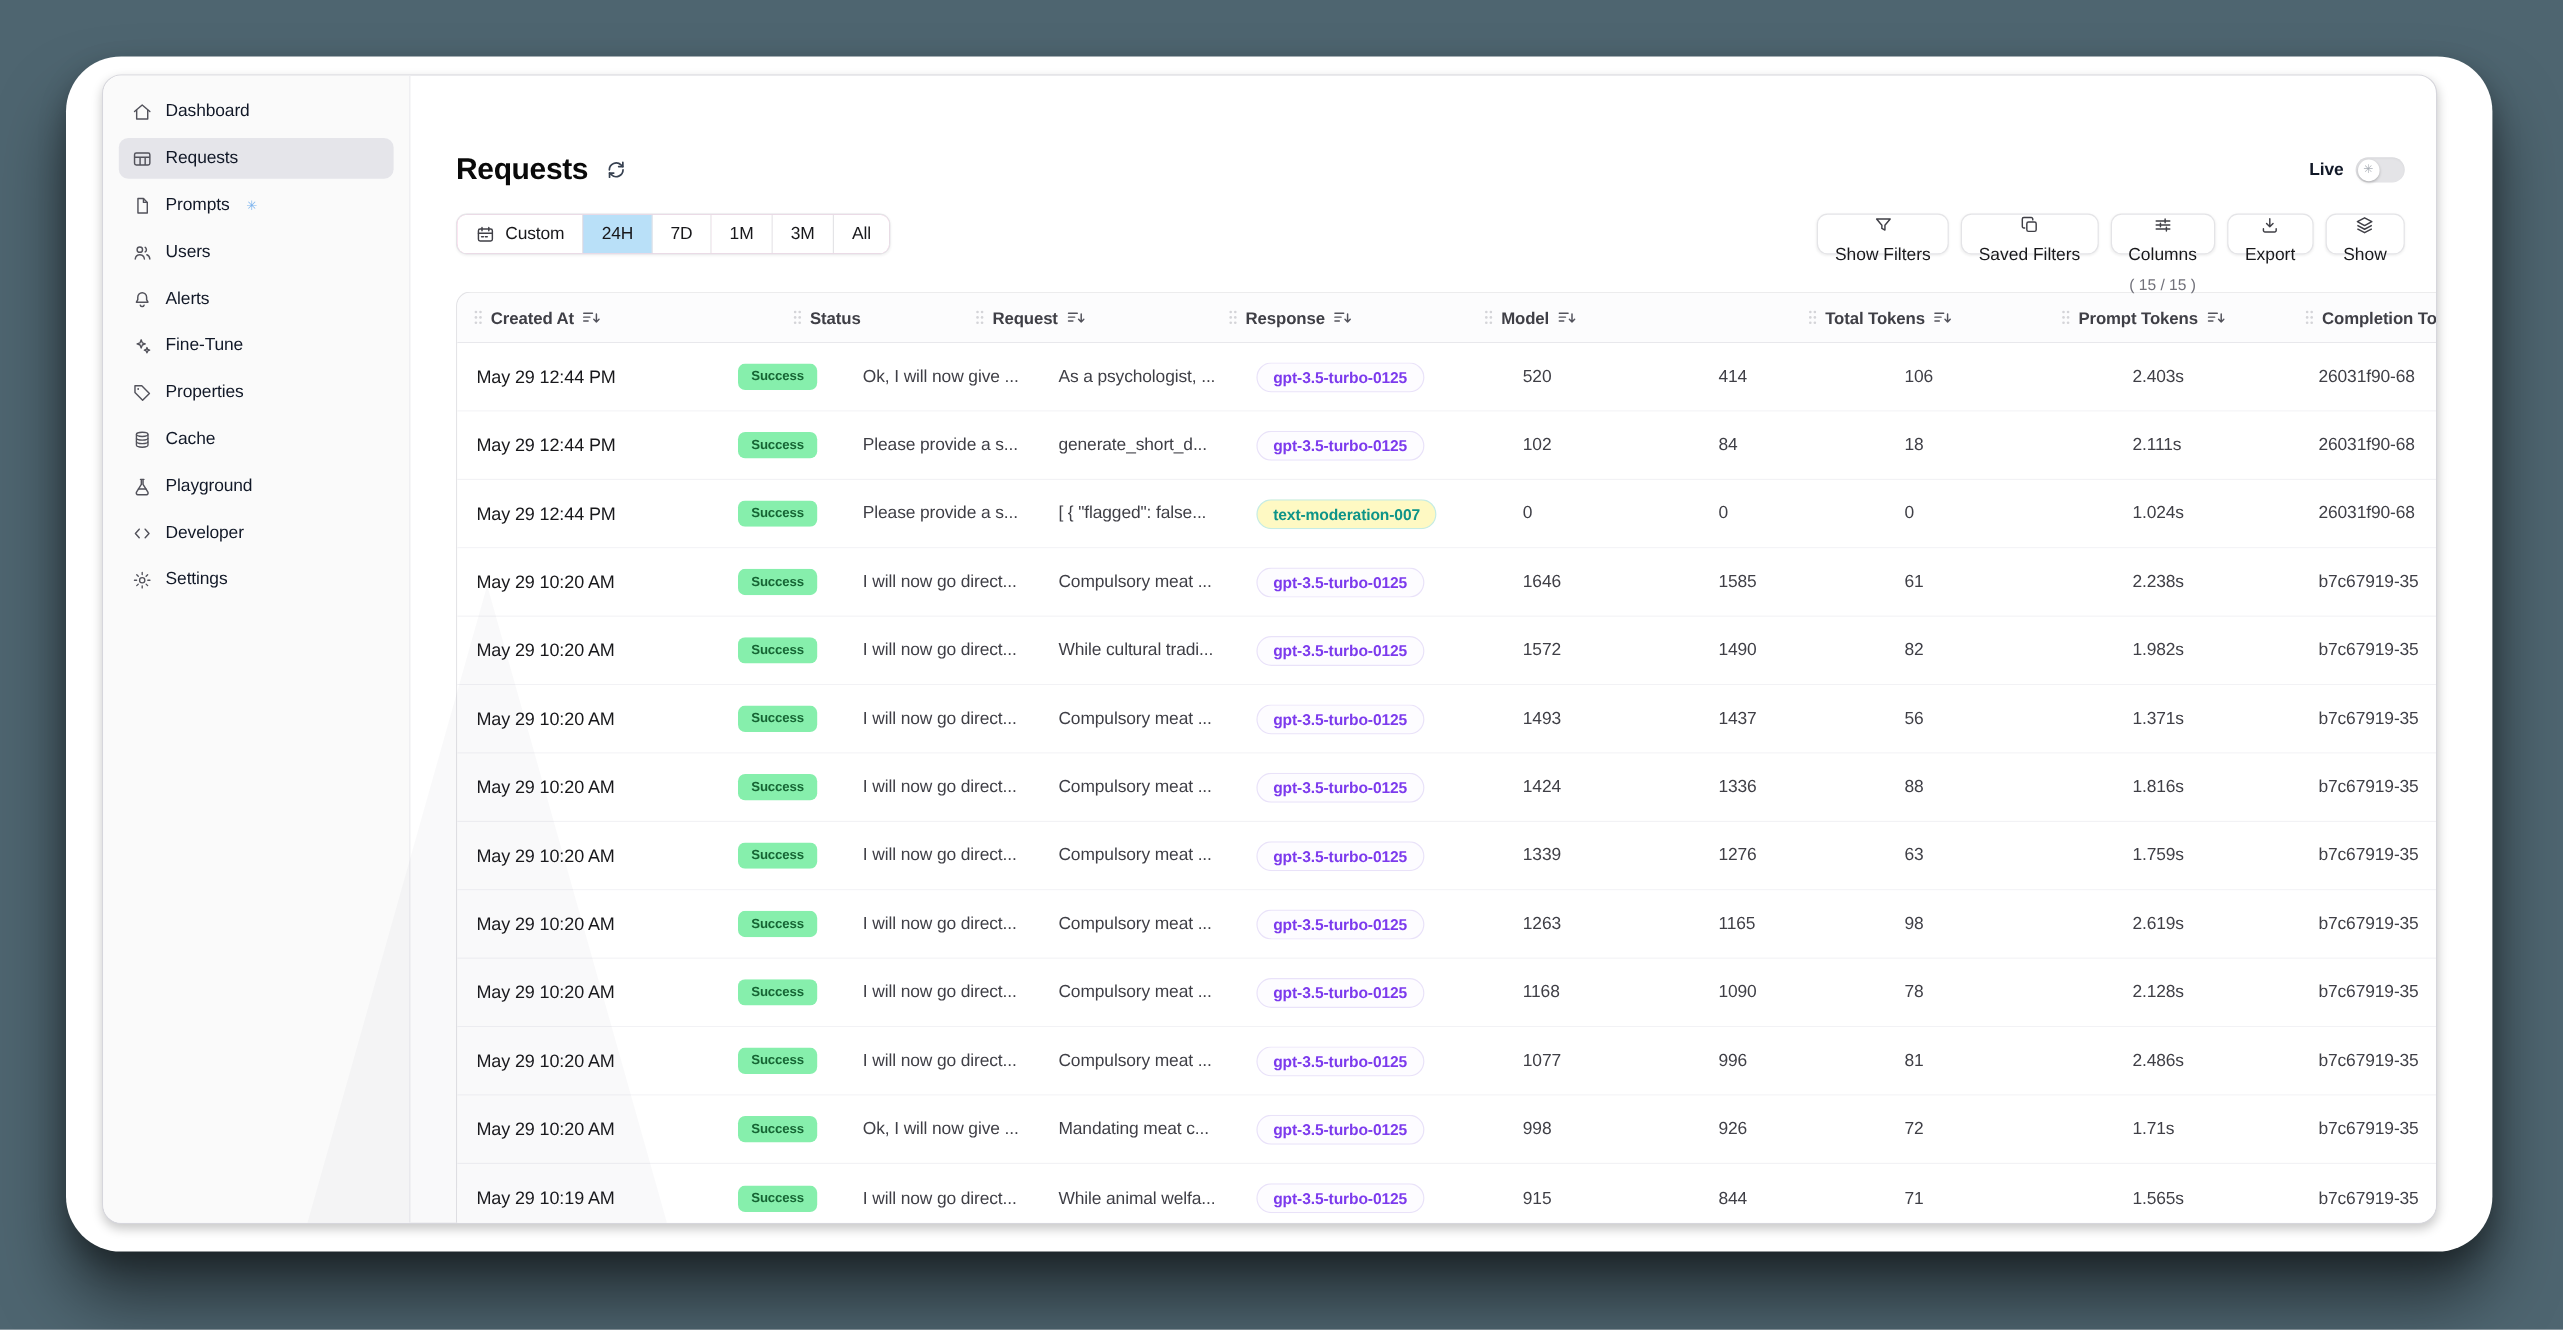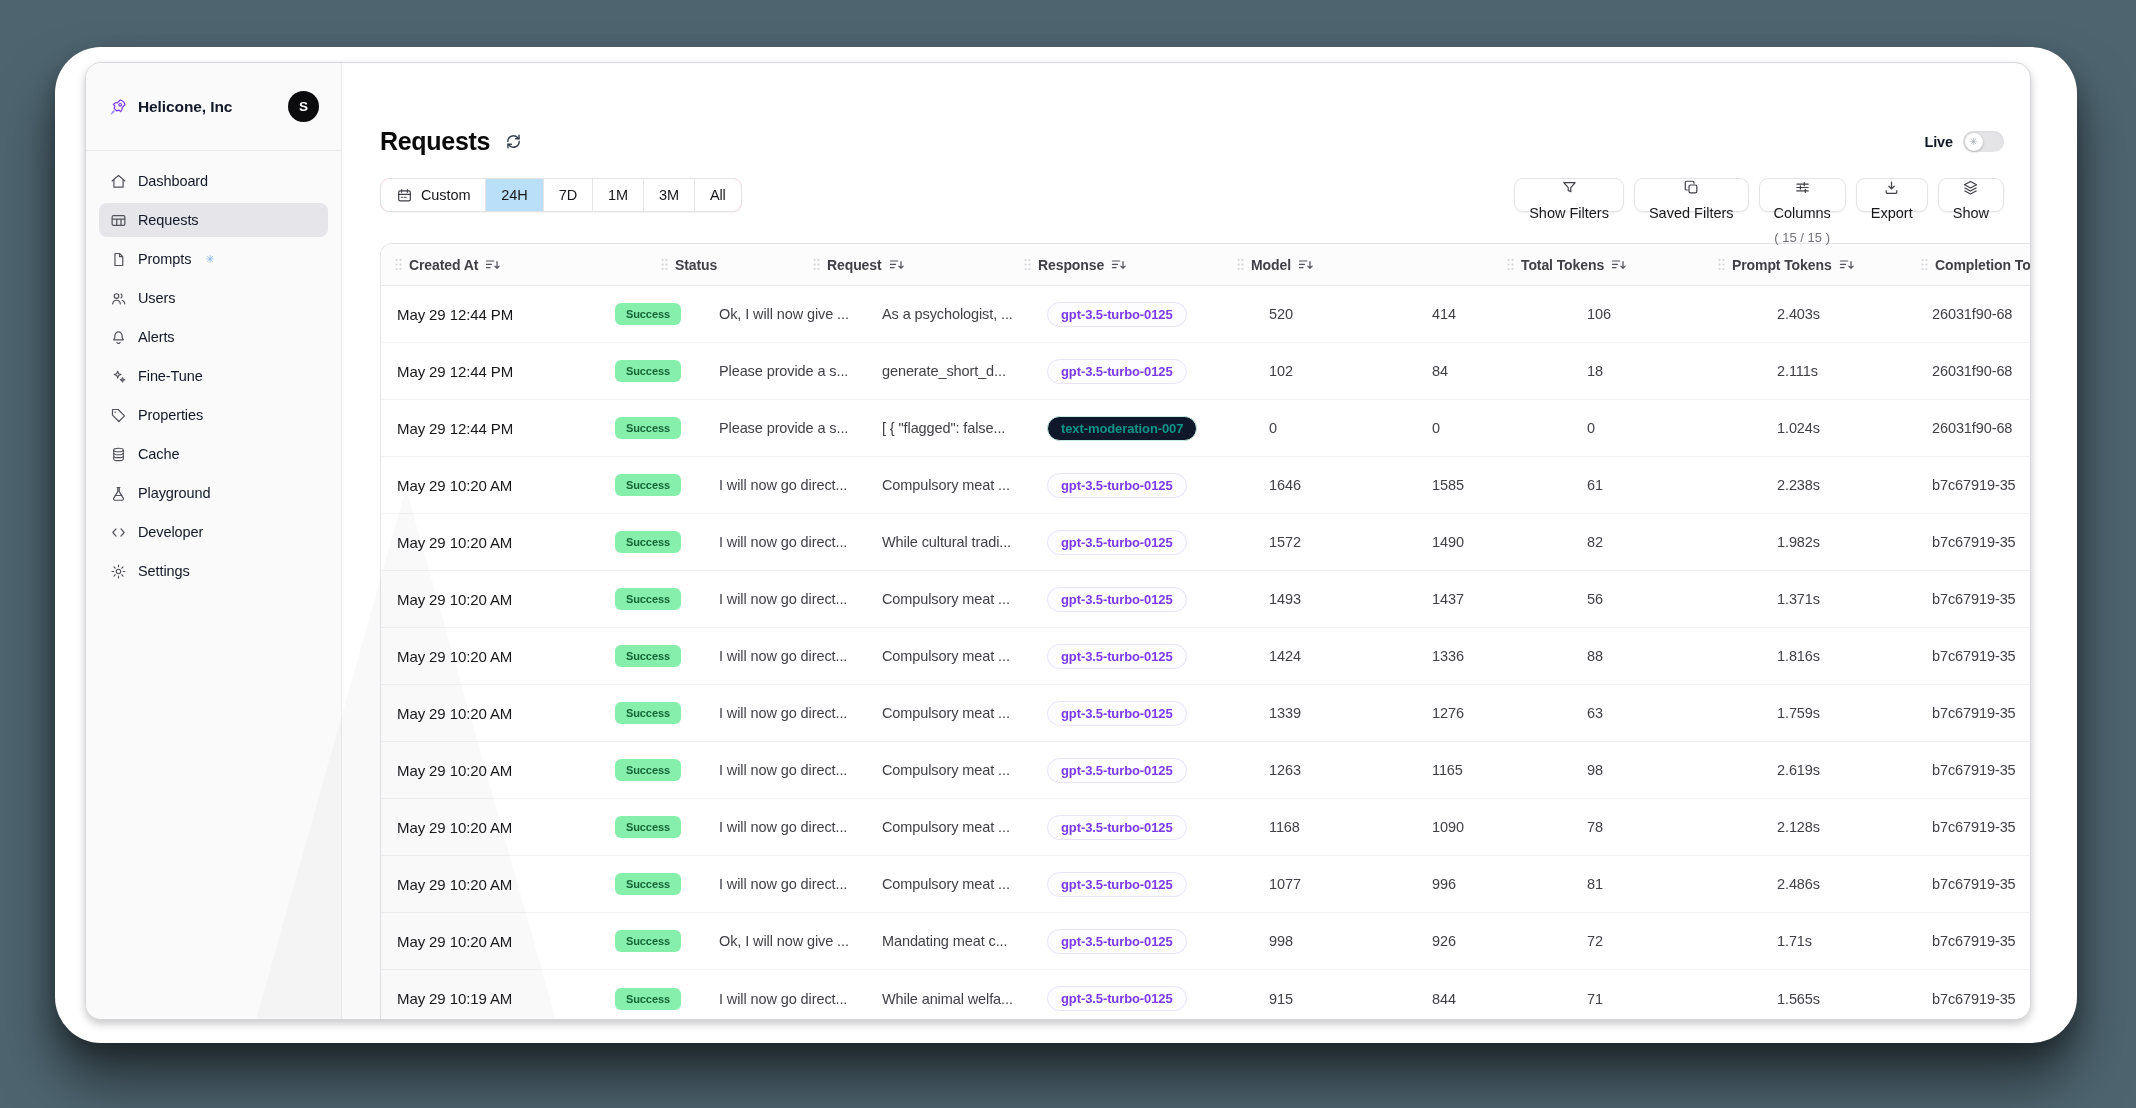--- a/index.html
+++ b/index.html
@@ -74,42 +74,31 @@
   .drag-dots { display:flex; color:#d4d4d8; cursor:grab; flex-shrink:0; }
   .sort-icon { display:flex; color:#52525b; cursor:pointer; flex-shrink:0; }
   .tr { height:57px; align-items:center; background:#fff; border-bottom:1px solid #f2f2f5; cursor:pointer; }
   .tr:last-child { border-bottom:none; }
   .td { padding:0 10px 0 16px; font-size:14.5px; color:#3f3f46; white-space:nowrap; overflow:hidden; }
   .td.created { font-size:15px; font-weight:500; color:#18181b; }
   .badge-success { display:inline-block; padding:5px 11px; border-radius:6px; background:#86efac; color:#166534;
                    font-size:11px; font-weight:700; }
   .badge-model { display:inline-block; padding:4px 13px; border-radius:999px; font-size:13px; font-weight:700; }
   .badge-model.purple { color:#7c3aed; background:#fdfcff; border:1.5px solid #e9e2f9; }
-  .badge-model.teal { color:#0d9488; background:#0f172a; border:1.5px solid #c6ece4; }
+  .badge-model.teal { color:#0d9488; background:#fef9c3; border:1.5px solid #c6ece4; }
 </style>
 </head>
 <body>
 
 <div class="stage">
   <div class="page">
     <div class="card">
       <div class="watermark"></div>
 
       <aside class="sidebar">
-        <div class="sidebar-header">
-          <span class="logo">
-            <svg width="20" height="20" viewBox="0 0 24 24" fill="none">
-              <path d="M14.7 3.6c2.9.7 5 2.8 5.7 5.7l-3.2 3.2c.1 1.9-.6 3.7-2 5.1l-1.9-1.9-3 .9-2.9-2.9.9-3-1.9-1.9c1.4-1.4 3.2-2.1 5.1-2z" stroke="#7c3aed" stroke-width="1.5" fill="#f5f3ff" stroke-linejoin="round"></path>
-              <circle cx="14.6" cy="9.4" r="1.6" stroke="#7c3aed" stroke-width="1.4"></circle>
-              <path d="M7.3 16.7c-1.6.4-2.8 3-2.8 3s2.6-1.2 3-2.8" stroke="#a78bfa" stroke-width="1.5" stroke-linecap="round"></path>
-            </svg>
-          </span>
-          <span class="org-name">Helicone, Inc</span>
-          <span class="avatar">S</span>
-        </div>
         <nav class="nav" id="nav">
             <div class="nav-item">
               <span class="nav-icon">
                 <svg width="17" height="17" viewBox="0 0 24 24" fill="none" stroke="currentColor" stroke-width="1.7" stroke-linecap="round" stroke-linejoin="round">
                   <path d="M3 11.2 12 3.5l9 7.7"></path>
                   <path d="M5.5 9.6V20h13V9.6"></path>
                 </svg>
               </span>
               <span>Dashboard</span>
             </div>

